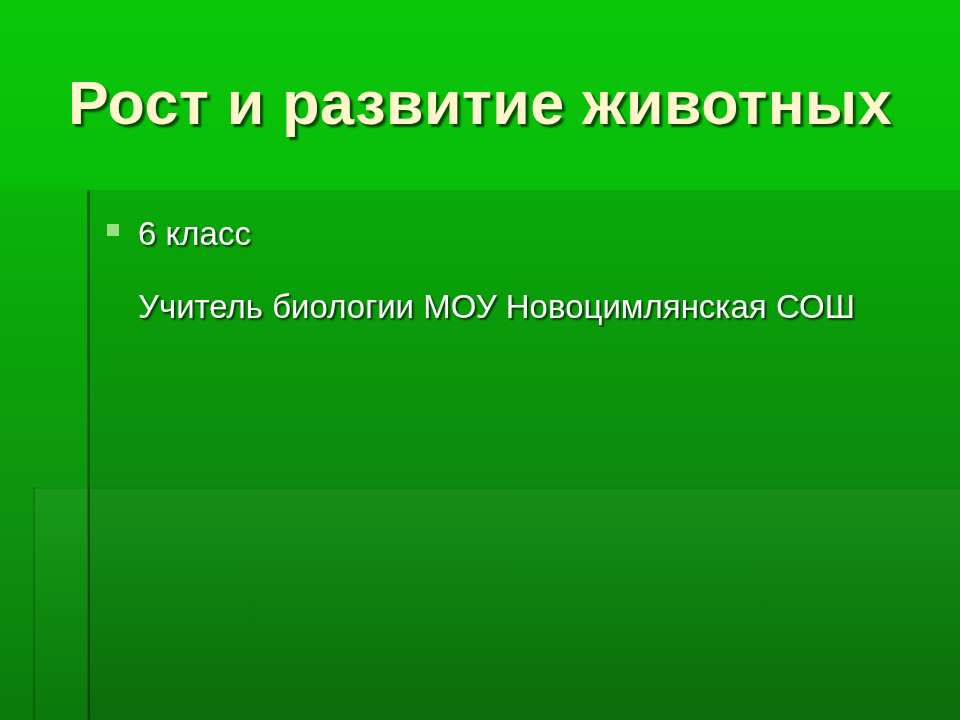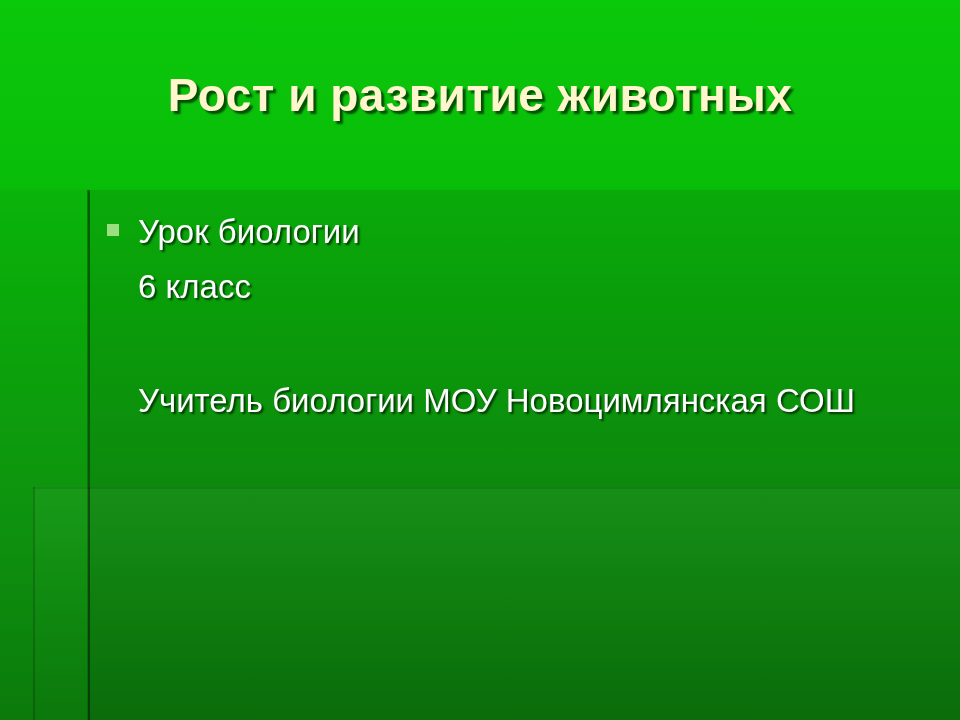--- a/index.html
+++ b/index.html
@@ -90,21 +90,21 @@
     background: rgba(0,0,0,0.14);
   }
 
   
   #title {
     position: absolute;
     left: 0;
     top: 68px;
     width: 960px;
     text-align: center;
-    font-size: 46px;
+    font-size: 61px;
     font-weight: bold;
     color: #fff6cd;
     letter-spacing: 0.5px;
     text-shadow: 3px 3px 2px rgba(0,0,0,0.60);
     white-space: nowrap;
   }
 
   
   #body {
     position: absolute;
@@ -116,21 +116,20 @@
     line-height: 1.62;
     text-shadow: 2px 2px 2px rgba(0,0,0,0.62);
   }
   .line {
     position: relative;
     padding-left: 42px;
     margin-bottom: 2px;
   }
   .line.wrap {
     text-indent: 0;
-    margin-top: 40px;
   }
   .line.wrap .txt {
     display: block;
     text-indent: -6px;
     padding-left: 6px;
   }
   .bullet-sq {
     position: absolute;
     left: 11px;
     top: 19px;
@@ -153,21 +152,20 @@
   <div class="panel-lower-top"></div>
   <div class="panel-lower-edge"></div>
   <div class="panel-lower-inner-edge"></div>
 
   <div id="title">Рост и развитие животных</div>
 
   <div id="body">
 
     <div class="line">
       <span class="bullet-sq"></span>
-      <span class="txt">Урок биологии</span>
     </div>
 
     <div class="line nb">
       <span class="txt"> 6 класс</span>
     </div>
 
     <div class="gap"></div>
 
     <div class="line nb wrap">
       <span class="txt">Учитель биологии МОУ Новоцимлянская СОШ</span>

